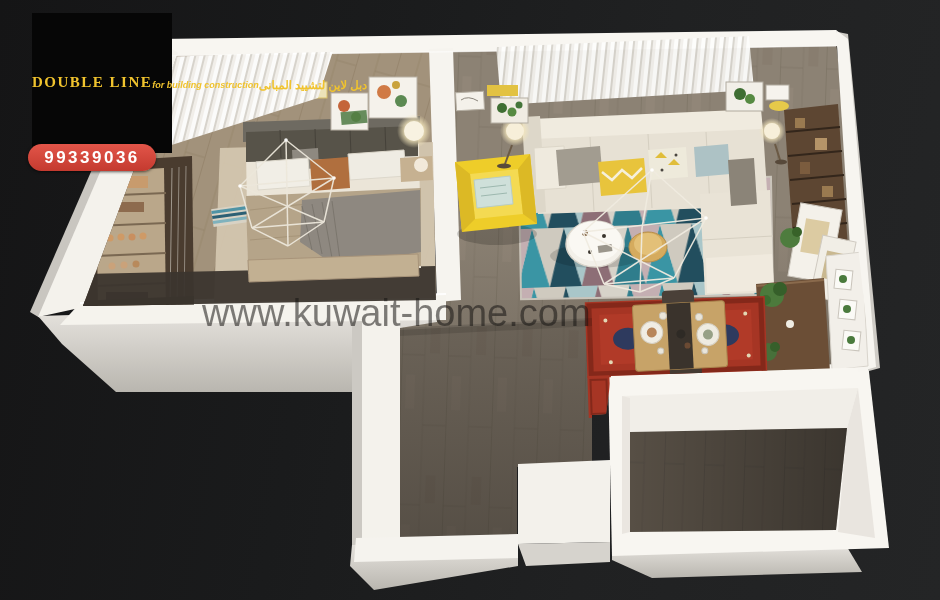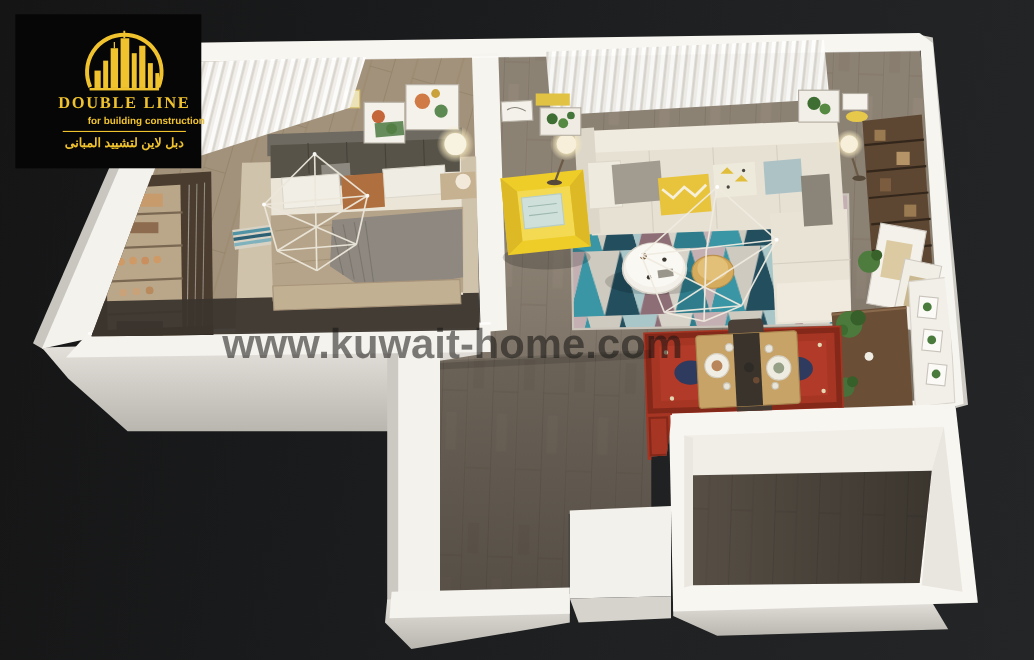--- a/index.html
+++ b/index.html
@@ -5,37 +5,37 @@
   html,body{margin:0;padding:0;background:#101011;}
   .stage{
     position:relative;width:940px;height:600px;overflow:hidden;
     background:linear-gradient(100deg,#151516 0%,#1a1b1c 35%,#202122 65%,#242526 100%);
     font-family:"Liberation Sans",sans-serif;
   }
   .plan-svg{position:absolute;left:0;top:0;}
   
   .watermark{
     position:absolute;left:202px;top:292px;z-index:5;
-    font-size:38px;font-weight:700;letter-spacing:0px;
+    font-size:38px;font-weight:400;letter-spacing:0px;
     color:rgba(22,20,18,0.55);white-space:nowrap;
     font-family:"Liberation Sans",sans-serif;
   }
   
   .logo-box{
-    position:absolute;left:14px;top:13px;width:140px;height:140px;z-index:10;
-    background:#060606;display:flex;flex-direction:column;align-items:center;padding-left:29px;
+    position:absolute;left:32px;top:13px;width:140px;height:140px;z-index:10;
+    background:#060606;display:flex;flex-direction:row;align-items:center;
   }
   .logo-icon{margin-top:6px;}
   .logo-title{
     font-family:"Liberation Serif",serif;font-weight:700;font-size:15px;
     letter-spacing:1.5px;color:#f0c32e;line-height:1;margin-top:-2px;white-space:nowrap;
   }
   .logo-sub{
-    font-family:"Liberation Sans",sans-serif;font-weight:700;
-    font-size:9px;color:#f0c32e;margin-top:3px;white-space:nowrap;margin-left:40px;
+    font-family:"Liberation Sans",sans-serif;font-style:italic;font-weight:700;
+    font-size:9px;color:#f0c32e;margin-top:3px;white-space:nowrap;
   }
   .logo-divider{width:112px;height:1px;background:#f0c32e;margin-top:4px;}
   .logo-arabic{
     direction:rtl;font-weight:700;font-size:11.5px;color:#f0c32e;margin-top:3px;white-space:nowrap;text-align:center;
   }
   .phone-pill{
     position:absolute;left:28px;top:144px;width:128px;height:27px;z-index:11;
     background:linear-gradient(#e25549,#c43a2f);border-radius:14px;
     display:flex;align-items:center;justify-content:center;
     color:#ffffff;font-weight:700;font-size:17px;letter-spacing:2.5px;
@@ -448,14 +448,15 @@
       <rect x="14" y="54" width="56" height="2"></rect>
     </g>
     <line x1="42" y1="8" x2="42" y2="14" stroke="#f0c32e" stroke-width="1.5"></line>
     <line x1="34" y1="17" x2="34" y2="22" stroke="#f0c32e" stroke-width="1"></line>
   </svg>
   <div class="logo-title">DOUBLE LINE</div>
   <div class="logo-sub">for building construction</div>
   <div class="logo-divider"></div>
   <div class="logo-arabic" dir="rtl">دبل لاين لتشييد المبانى</div>
 </div>
+<div class="phone-pill">99339036</div>
 
 </div>
 
 </body></html>

